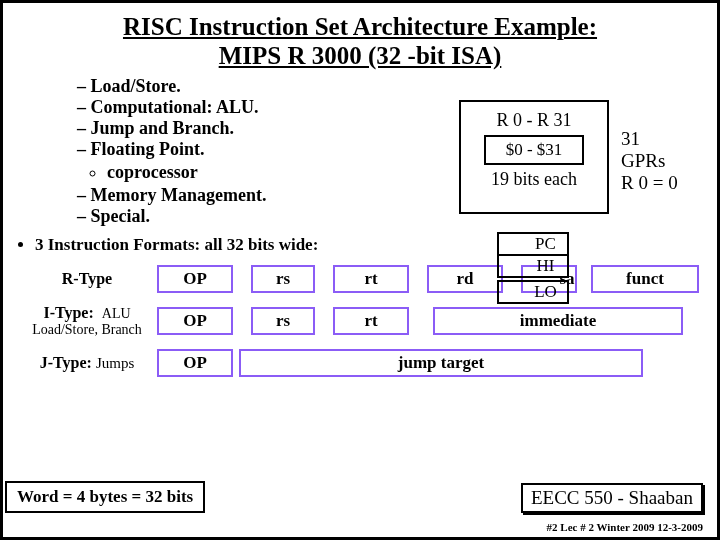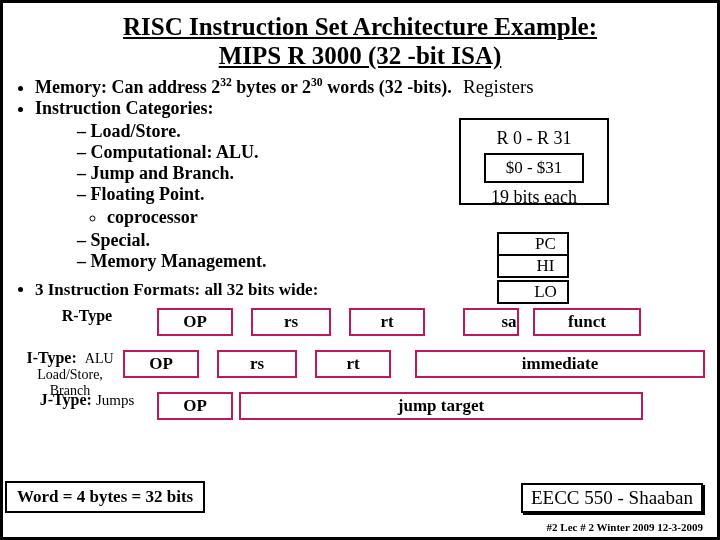--- a/index.html
+++ b/index.html
@@ -44,98 +44,96 @@
   ul { margin: 2px 0; padding-left: 26px; }
   ul ul { padding-left: 30px; font-weight: bold; }
   sup { font-size: 0.65em; }
   .right-col {
     width: 250px;
     position: relative;
     font-size: 18px;
   }
   .reg-label { font-size: 19px; position: absolute; top: 2px; left: 10px; }
   .reg-box {
-    position: absolute; top: 44px; left: 6px;
-    width: 150px; height: 87px;
+    position: absolute; top: 26px; left: 6px;
+    width: 150px; height: 114px;
     border: 2px solid #000; box-sizing: border-box;
     display: flex; flex-direction: column; align-items: center;
     padding-top: 8px; font-size: 18px;
   }
   .dollar-box { border: 2px solid #000; padding: 3px 20px; margin-top: 4px; font-size: 17px; }
   .gpr-text { position: absolute; top: 54px; left: 168px; font-size: 19px; line-height: 1.15; }
   .small-box {
     position: absolute; left: 44px; width: 72px;
     border: 2px solid #000; text-align: center; font-size: 17px;
     box-sizing: border-box;
     padding-left: 25px;
   }
   .pc-box { top: 158px; }
   .hi-box { top: 180px; }
   .lo-box { top: 206px; }
   .formats-head { font-weight: bold; font-size: 17px; margin-top: 6px; }
   .fmt-table { margin-top: 8px; }
-  .fmt-row { display: flex; align-items: flex-start; height: 32px; margin-bottom: 10px; }
+  .fmt-row { display: flex; align-items: center; height: 32px; margin-bottom: 10px; }
   .fmt-name { width: 140px; font-size: 16px; font-weight: bold; text-align: center; line-height: 1.0; }
   .fmt-name .sub { font-weight: normal; font-size: 14px; }
   .fmt-name.j { font-size: 16px; }
   .cells { display: flex; flex: 1; height: 28px; }
   .cell {
-    border: 2px solid #be185d; box-sizing: border-box;
+    border: 2px solid #8b5cf6; box-sizing: border-box;
     display: flex; align-items: center; justify-content: center;
     font-weight: bold; font-size: 17px; margin-right: -2px;
   }
   .w-op { width: 76px; }
-  .w-rs { width: 80px; }
+  .w-rs { width: 64px; }
   .w-rt { width: 76px; }
   .w-rd { width: 76px; }
   .w-sa { width: 56px; padding-left: 36px; }
   .w-fn { width: 108px; margin-left: 16px; }
   .gap { width: 20px; }
-  .w-imm { width: 290px; margin-left: 6px; }
+  .w-imm { width: 250px; margin-left: 6px; }
   .w-jt { width: 404px; margin-left: 8px; font-weight: bold; }
   .footer-row { position: absolute; bottom: 24px; left: 2px; right: 14px; display: flex; justify-content: space-between; align-items: flex-end; }
   .word-box { border: 2px solid #000; padding: 4px 10px; font-weight: bold; font-size: 17px; }
   .course-box { border: 2px solid #000; padding: 2px 8px; font-size: 19px; box-shadow: 2px 2px 0 #000; }
   .tiny { position: absolute; bottom: 4px; right: 14px; font-size: 11px; font-weight: bold; }
 </style>
 </head>
 <body>
 
 <div class="slide">
   <div class="title">RISC Instruction Set Architecture Example:</div>
   <div class="subtitle">MIPS R 3000  (32 -bit ISA)</div>
 
   <div class="main-row">
     <div class="left-col">
-      <ul>
-        <li class="bullet-li">
-          <span>Memory:  Can address 2</span><sup>32</sup><span> bytes or 2</span><sup>30</sup><span> words (32 -bits).</span>
-        </li>
-        <li class="bullet-li">Instruction Categories:</li>
-      </ul>
       <ul style="padding-left:60px;">
         <li class="dash-li">Load/Store.</li>
         <li class="dash-li">Computational: ALU.</li>
         <li class="dash-li">Jump and Branch.</li>
         <li class="dash-li"><span>Floating Point.</span>
           <ul>
               <li>coprocessor</li>
             </ul>
         </li>
+        <li class="dash-li">Memory Management.</li>
         <li class="dash-li">Special.</li>
-        <li class="dash-li">Memory Management.</li>
       </ul>
     </div>
 
     <div class="right-col">
-      <div class="reg-label">Registers</div>
       <div class="reg-box">
         <div>R 0 - R 31</div>
         <div class="dollar-box">$0  - $31</div>
         <div style="margin-top:4px;">19 bits each</div>
+      </div>
+      <div class="gpr-text">
+        <span>31</span><br>
+        <span>GPRs</span><br>
+        <span>R 0 = 0</span>
       </div>
       <div class="small-box pc-box">PC</div>
       <div class="small-box hi-box">HI</div>
       <div class="small-box lo-box">LO</div>
     </div>
   </div>
 
   <ul style="margin-top:2px;">
       <li class="formats-head bullet-li">3 Instruction Formats: all 32 bits wide:</li>
     </ul>
@@ -143,20 +141,21 @@
   <div class="fmt-table">
     <div class="fmt-row">
       <div class="fmt-name">R-Type</div>
       <div class="cells">
         <div class="cell w-op">OP</div>
         <div class="gap"></div>
         <div class="cell w-rs">rs</div>
         <div class="gap"></div>
         <div class="cell w-rt">rt</div>
         <div class="gap"></div>
+        <div class="cell w-rd">rd</div>
         <div class="gap"></div>
         <div class="cell w-sa">sa</div>
         <div class="cell w-fn">funct</div>
       </div>
     </div>
 
     <div class="fmt-row">
       <div class="fmt-name">
         <span>I-Type:</span>&nbsp;&nbsp;<span class="sub" style="font-weight:normal">ALU</span><br>
         <span class="sub">Load/Store, Branch</span>

